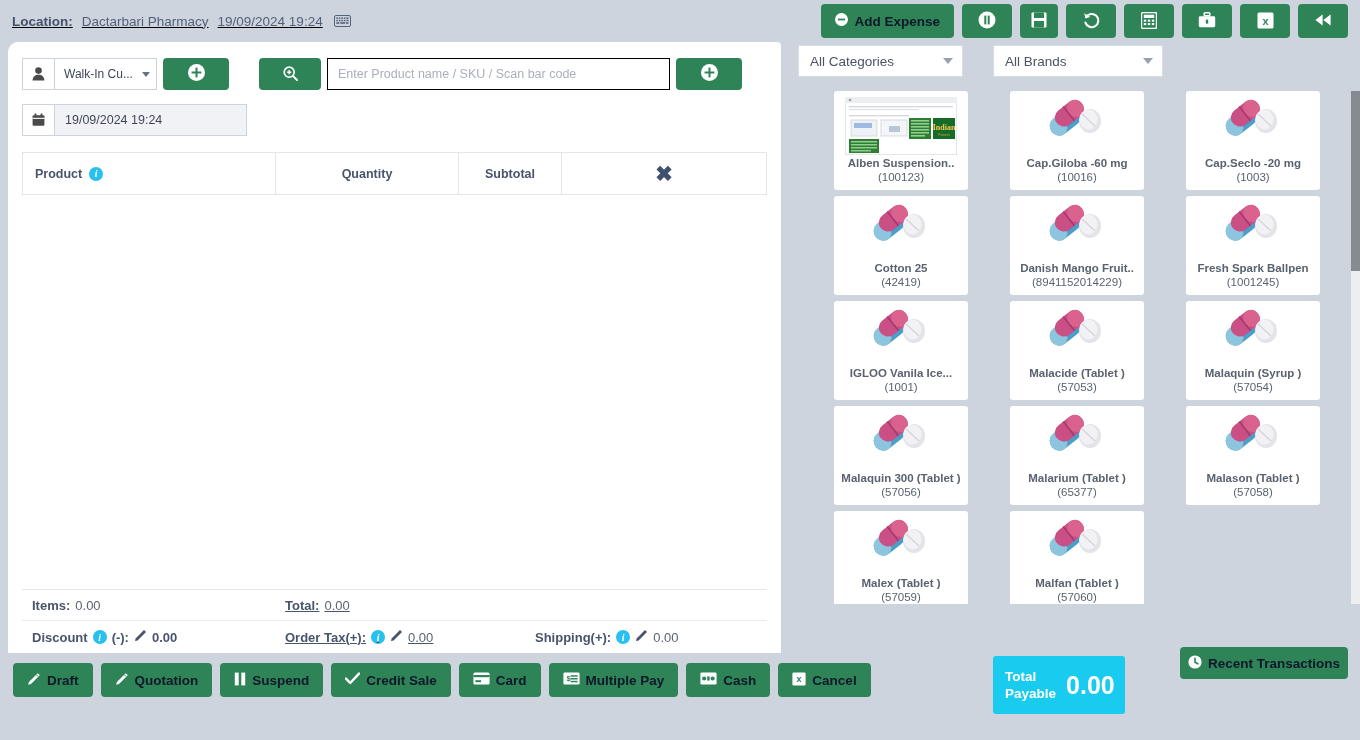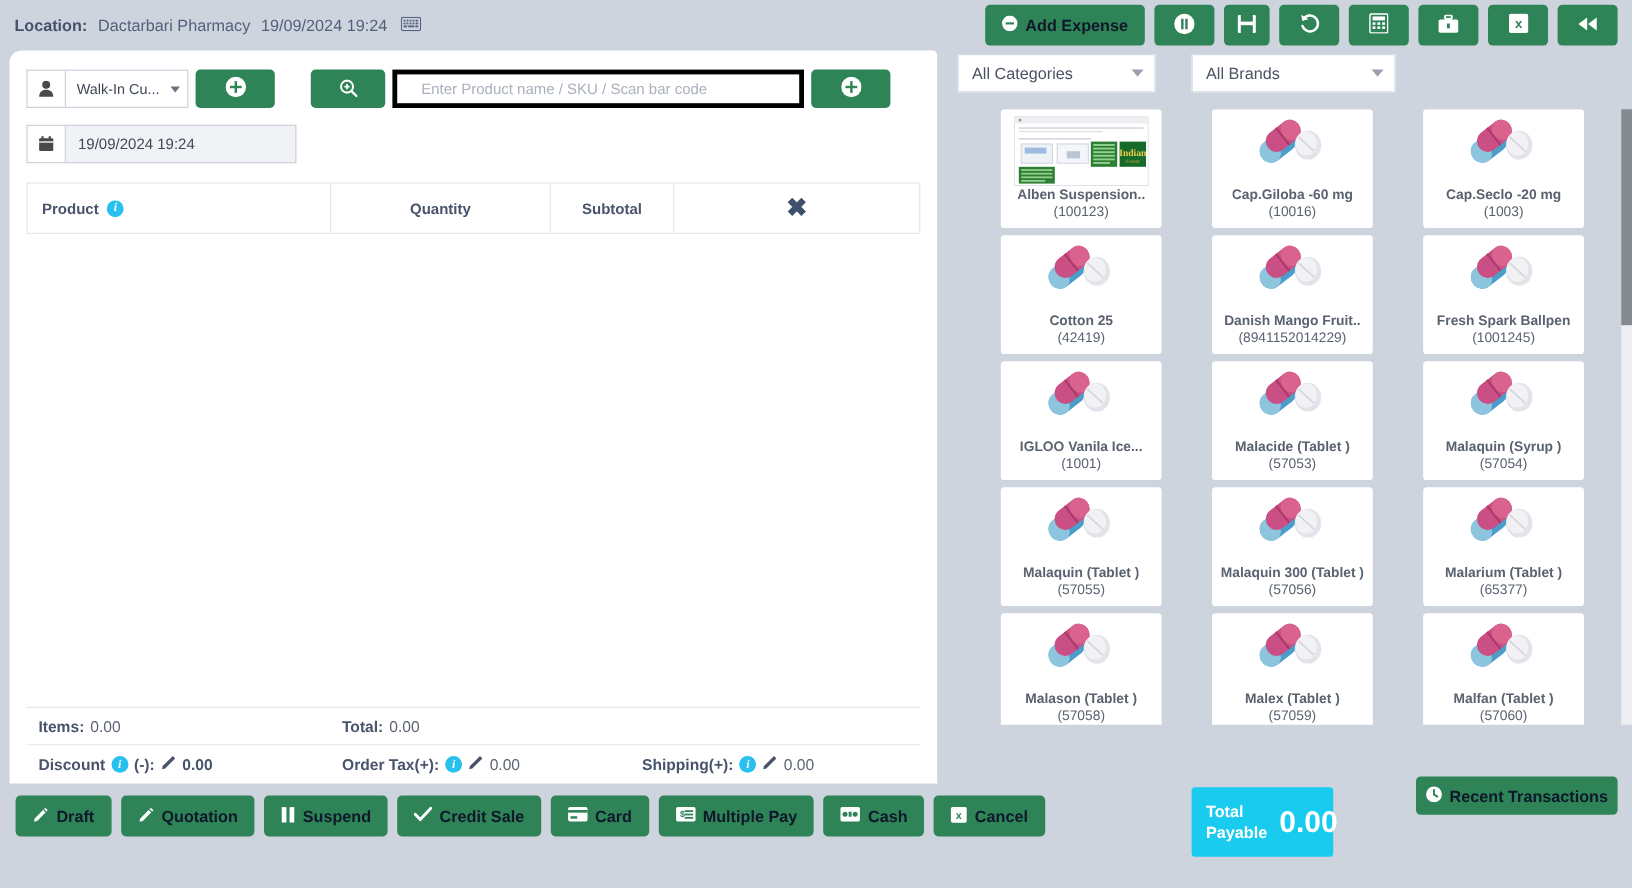--- a/index.html
+++ b/index.html
@@ -7,21 +7,21 @@
     width: 1360px; height: 740px;
     background: #ced4de;
     font-family: "Liberation Sans", sans-serif;
     overflow: hidden;
   }
   .app { position: relative; width: 1360px; height: 740px; }
 
   
   .topbar {
     position: absolute; left: 0; top: 0; width: 1360px; height: 42px;
-    display: flex; align-items: center;
+    display: flex; align-items: center; text-decoration: underline;
   }
   .loc-wrap { display: flex; align-items: center; gap: 9px; padding-left: 12px; }
   .loc-label { font-size: 13.5px; font-weight: bold; color: #45526b; }
   .loc-value { font-size: 13.5px; color: #53607a; }
   .loc-date  { font-size: 13.5px; color: #53607a; }
   .kbd-icon { color: #56637c; font-size: 15px; line-height: 1; margin-left: 2px; }
 
   .tb-btns {
     position: absolute; right: 12px; top: 4px;
     display: flex; align-items: center; gap: 8px;
@@ -57,22 +57,22 @@
   .caret { border-left: 4px solid transparent; border-right: 4px solid transparent;
            border-top: 5px solid #6a7383; margin-left: 4px; }
   .plus-btn {
     width: 66px; height: 32px; border-radius: 4px; margin-left: 6px;
     font-size: 17px; font-weight: normal;
   }
   .search-group { display: flex; align-items: stretch; height: 32px; margin-left: 30px; }
   .search-icon-btn { width: 62px; height: 32px; border-radius: 4px; font-size: 14px; }
   .prod-input {
     width: 343px; height: 32px; margin-left: 6px;
-    border: 4px solid #000000; background: #fff;
-    padding: 0 20px; font-size: 12.5px; color: #3f4756;
+    border: 1px solid #000000; background: #fff;
+    padding: 0 10px; font-size: 12.5px; color: #3f4756;
     font-family: "Liberation Sans", sans-serif;
   }
   .prod-input::placeholder { color: #a9b0bb; }
 
   .date-row { padding: 14px 14px 0 14px; }
   .date-group { display: flex; align-items: stretch; height: 32px; width: 225px; }
   .date-field {
     flex: 1; border: 1px solid #ccd3dd; background: #f1f2f5;
     display: flex; align-items: center; padding: 0 10px;
     font-size: 12.5px; color: #3f4756;
@@ -107,21 +107,21 @@
   }
   .tot-line2 {
     display: flex; align-items: center; height: 33px;
     border-top: 1px solid #e9ecf0; font-size: 13px; padding-left: 10px;
   }
   .tot-cell { display: flex; align-items: center; gap: 5px; color: #49546c; }
   .tot-cell b { font-weight: bold; }
   .tot-val { color: #5b6374; font-weight: normal; }
   .tot-val.bold { font-weight: bold; color: #49546c; }
   .c1 { flex: 0 0 253px; }
-  .c2 { flex: 0 0 250px; }
+  .c2 { flex: 0 0 250px; text-decoration: underline; }
   .c3 { flex: 1; }
   .pencil { color: #49546c; font-size: 12px; }
 
   
   .right-panel { position: absolute; left: 790px; top: 42px; width: 570px; height: 612px; }
   .filters { display: flex; gap: 30px; padding: 3px 0 0 8px; }
   .sel {
     height: 32px; background: #fff; border: 1px solid #d8dce3;
     display: flex; align-items: center; justify-content: space-between;
     padding: 0 9px 0 11px; font-size: 13.5px; color: #4b5363; cursor: pointer;
@@ -154,21 +154,21 @@
   }
   .sb-thumb { width: 9px; height: 180px; background: #868b92; }
 
   
   .footer {
     position: absolute; left: 0; bottom: 0; width: 1360px; height: 86px;
   }
   .foot-btns { position: absolute; left: 13px; top: 9px; display: flex; gap: 8px; }
   .fbtn { height: 34px; padding: 0 14px; font-size: 13.5px; border-radius: 4px; }
   .payable {
-    position: absolute; left: 993px; top: 2px; width: 118px; height: 58px;
+    position: absolute; left: 993px; top: 2px; width: 132px; height: 58px;
     background: #19ccef; border-radius: 3px;
     display: flex; align-items: center; padding-left: 12px; gap: 10px;
   }
   .pay-lbl { color: #fff; font-size: 13.5px; font-weight: bold; line-height: 17px; }
   .pay-amt { color: #fff; font-size: 25px; font-weight: bold; }
   .recent {
     position: absolute; left: 1180px; top: -7px; width: 168px; height: 32px;
     border-radius: 4px; font-size: 13.5px;
   }
 
@@ -627,40 +627,20 @@
                   <rect x="24" y="4" width="16" height="18" rx="9" fill="#d9628f"></rect>
                   <rect x="22.5" y="4" width="1.6" height="18" fill="#a83a68"></rect>
                 </g>
                 <ellipse cx="43" cy="22" rx="11" ry="12" fill="#e3e4ea"></ellipse>
                 <ellipse cx="41.5" cy="20.5" rx="9" ry="10" fill="#f2f2f5"></ellipse>
                 <path d="M35 15 L48 27" stroke="#d5d6dd" stroke-width="1.4"></path>
               </svg>
             </div>
             <div class="tile-name">Malaquin (Syrup )</div>
             <div class="tile-sku">(57054)</div>
-          </div>
-          <div class="tile">
-            <div class="tile-img">
-              <svg width="60" height="54" viewBox="0 0 60 54">
-                <g transform="rotate(-38 21 26)">
-                  <rect x="4" y="12" width="34" height="19" rx="9.5" fill="#4a9ec9"></rect>
-                  <rect x="4" y="12" width="17" height="19" rx="9.5" fill="#8dc4de"></rect>
-                </g>
-                <g transform="rotate(-38 25 16)">
-                  <rect x="8" y="4" width="32" height="18" rx="9" fill="#c94f84"></rect>
-                  <rect x="24" y="4" width="16" height="18" rx="9" fill="#d9628f"></rect>
-                  <rect x="22.5" y="4" width="1.6" height="18" fill="#a83a68"></rect>
-                </g>
-                <ellipse cx="43" cy="22" rx="11" ry="12" fill="#e3e4ea"></ellipse>
-                <ellipse cx="41.5" cy="20.5" rx="9" ry="10" fill="#f2f2f5"></ellipse>
-                <path d="M35 15 L48 27" stroke="#d5d6dd" stroke-width="1.4"></path>
-              </svg>
-            </div>
-            <div class="tile-name">Malaquin (Tablet )</div>
-            <div class="tile-sku">(57055)</div>
           </div>
           <div class="tile">
             <div class="tile-img">
               <svg width="60" height="54" viewBox="0 0 60 54">
                 <g transform="rotate(-38 21 26)">
                   <rect x="4" y="12" width="34" height="19" rx="9.5" fill="#4a9ec9"></rect>
                   <rect x="4" y="12" width="17" height="19" rx="9.5" fill="#8dc4de"></rect>
                 </g>
                 <g transform="rotate(-38 25 16)">
                   <rect x="8" y="4" width="32" height="18" rx="9" fill="#c94f84"></rect>

